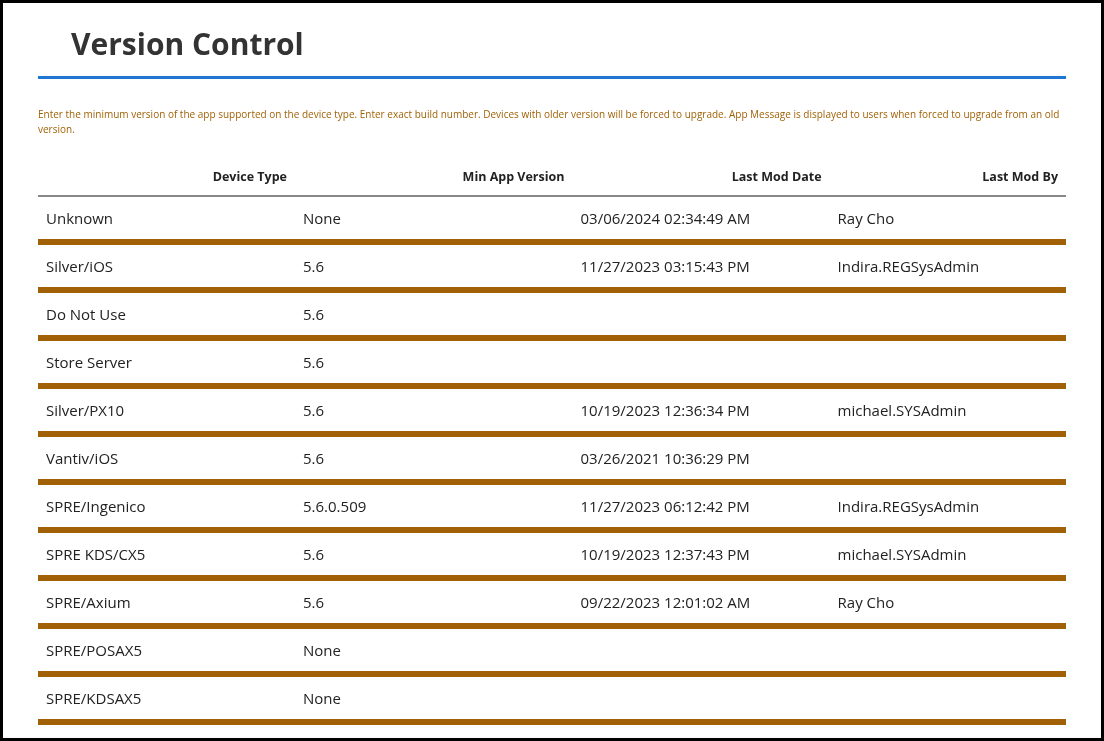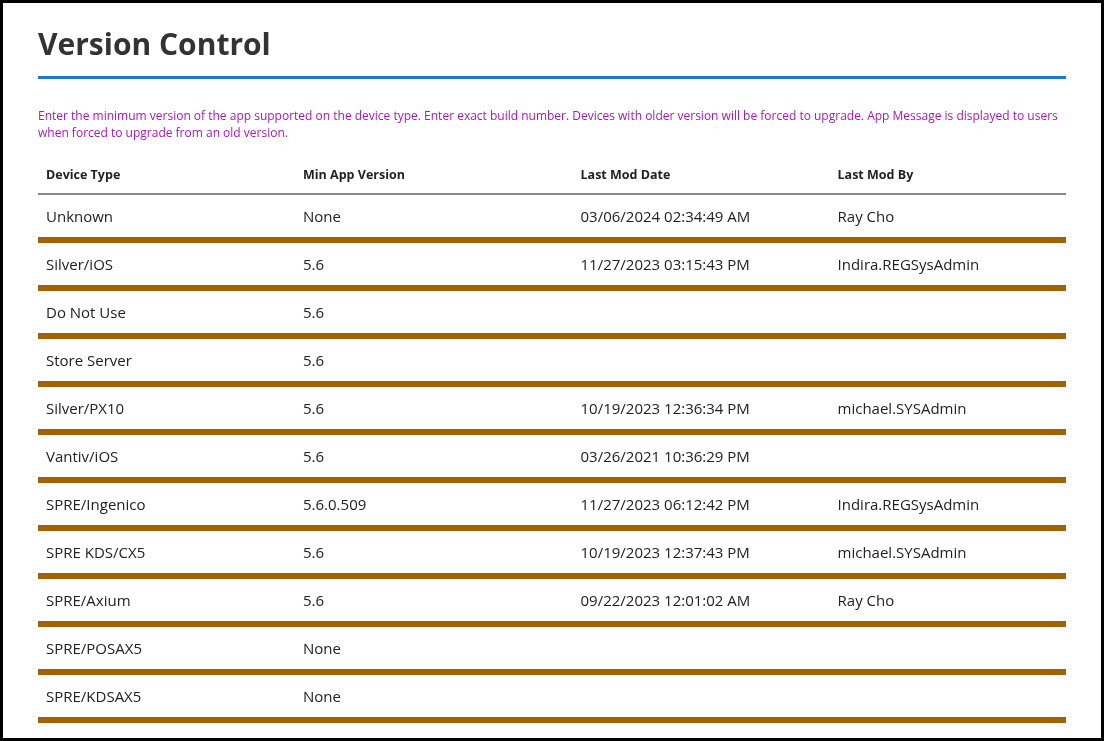--- a/index.html
+++ b/index.html
@@ -16,40 +16,41 @@
       border: 3px solid #000;
     }
     .page {
       padding: 20px 35px 0 35px;
     }
     .title {
       font-size: 30px;
       font-weight: 700;
       color: #333;
       padding-bottom: 12px;
+      margin-left: 33px;
     }
     .title-underline {
       height: 3px;
       background: #2176d2;
       width: 100%;
       margin-bottom: 28px;
     }
     .description {
-      font-size: 12px;
-      color: #a21caf;
+      font-size: 10px;
+      color: #a16207;
       line-height: 1.45;
-      margin-bottom: 14px;
+      margin-bottom: 22px;
     }
     table {
       width: 100%;
       border-collapse: collapse;
       table-layout: fixed;
     }
     thead th {
-      text-align: left;
+      text-align: right;
       font-size: 12.5px;
       font-weight: 700;
       color: #222;
       padding: 10px 8px;
       border-bottom: 2px solid #888;
     }
     tbody td {
       font-size: 15px;
       color: #222;
       padding: 11px 8px;

